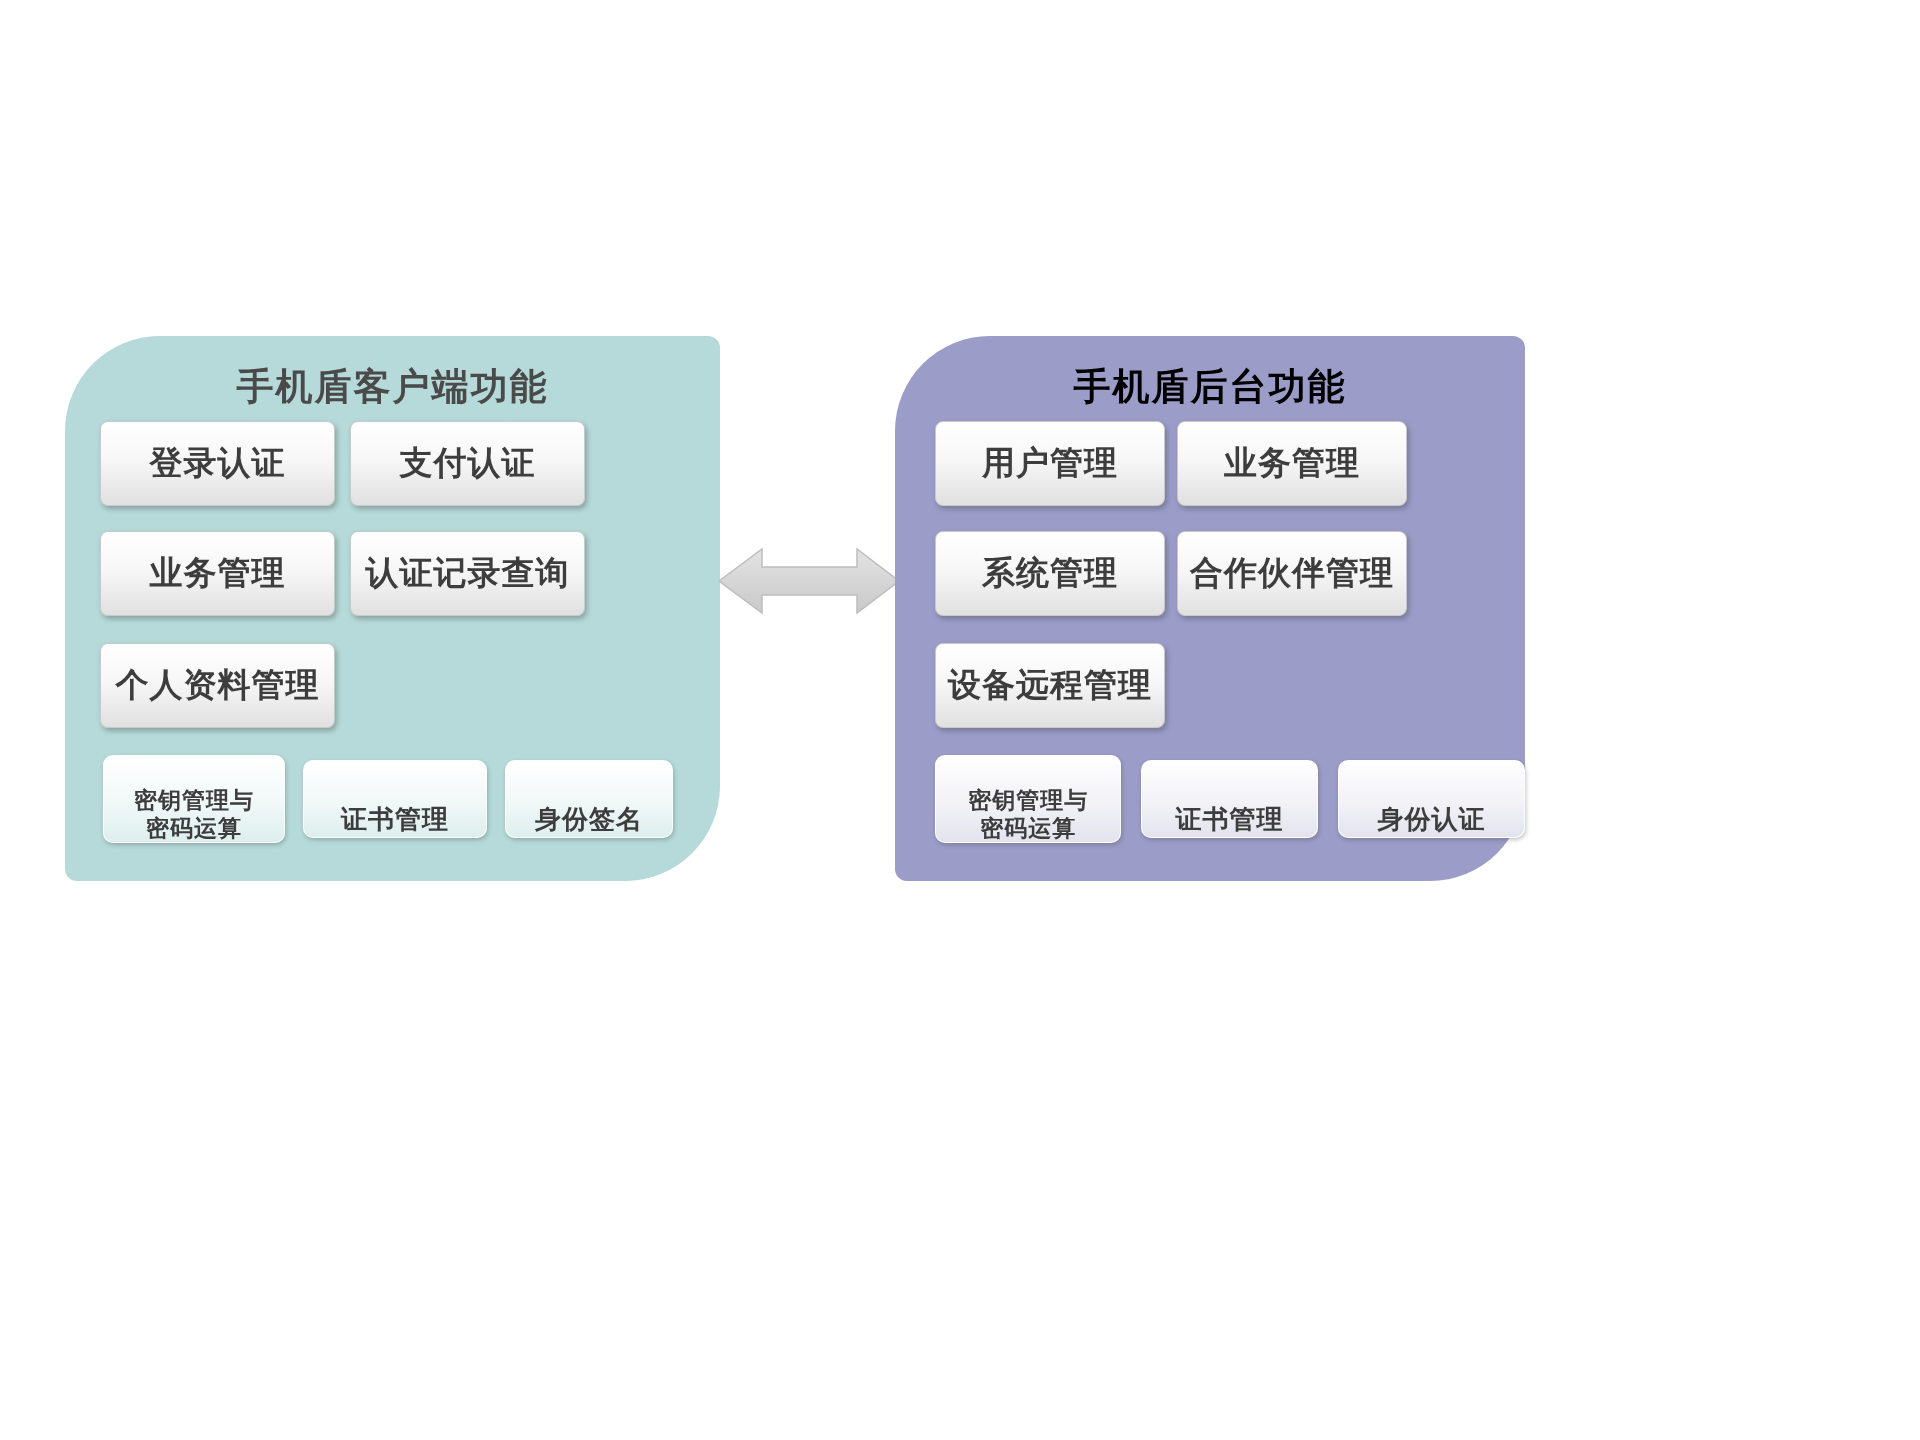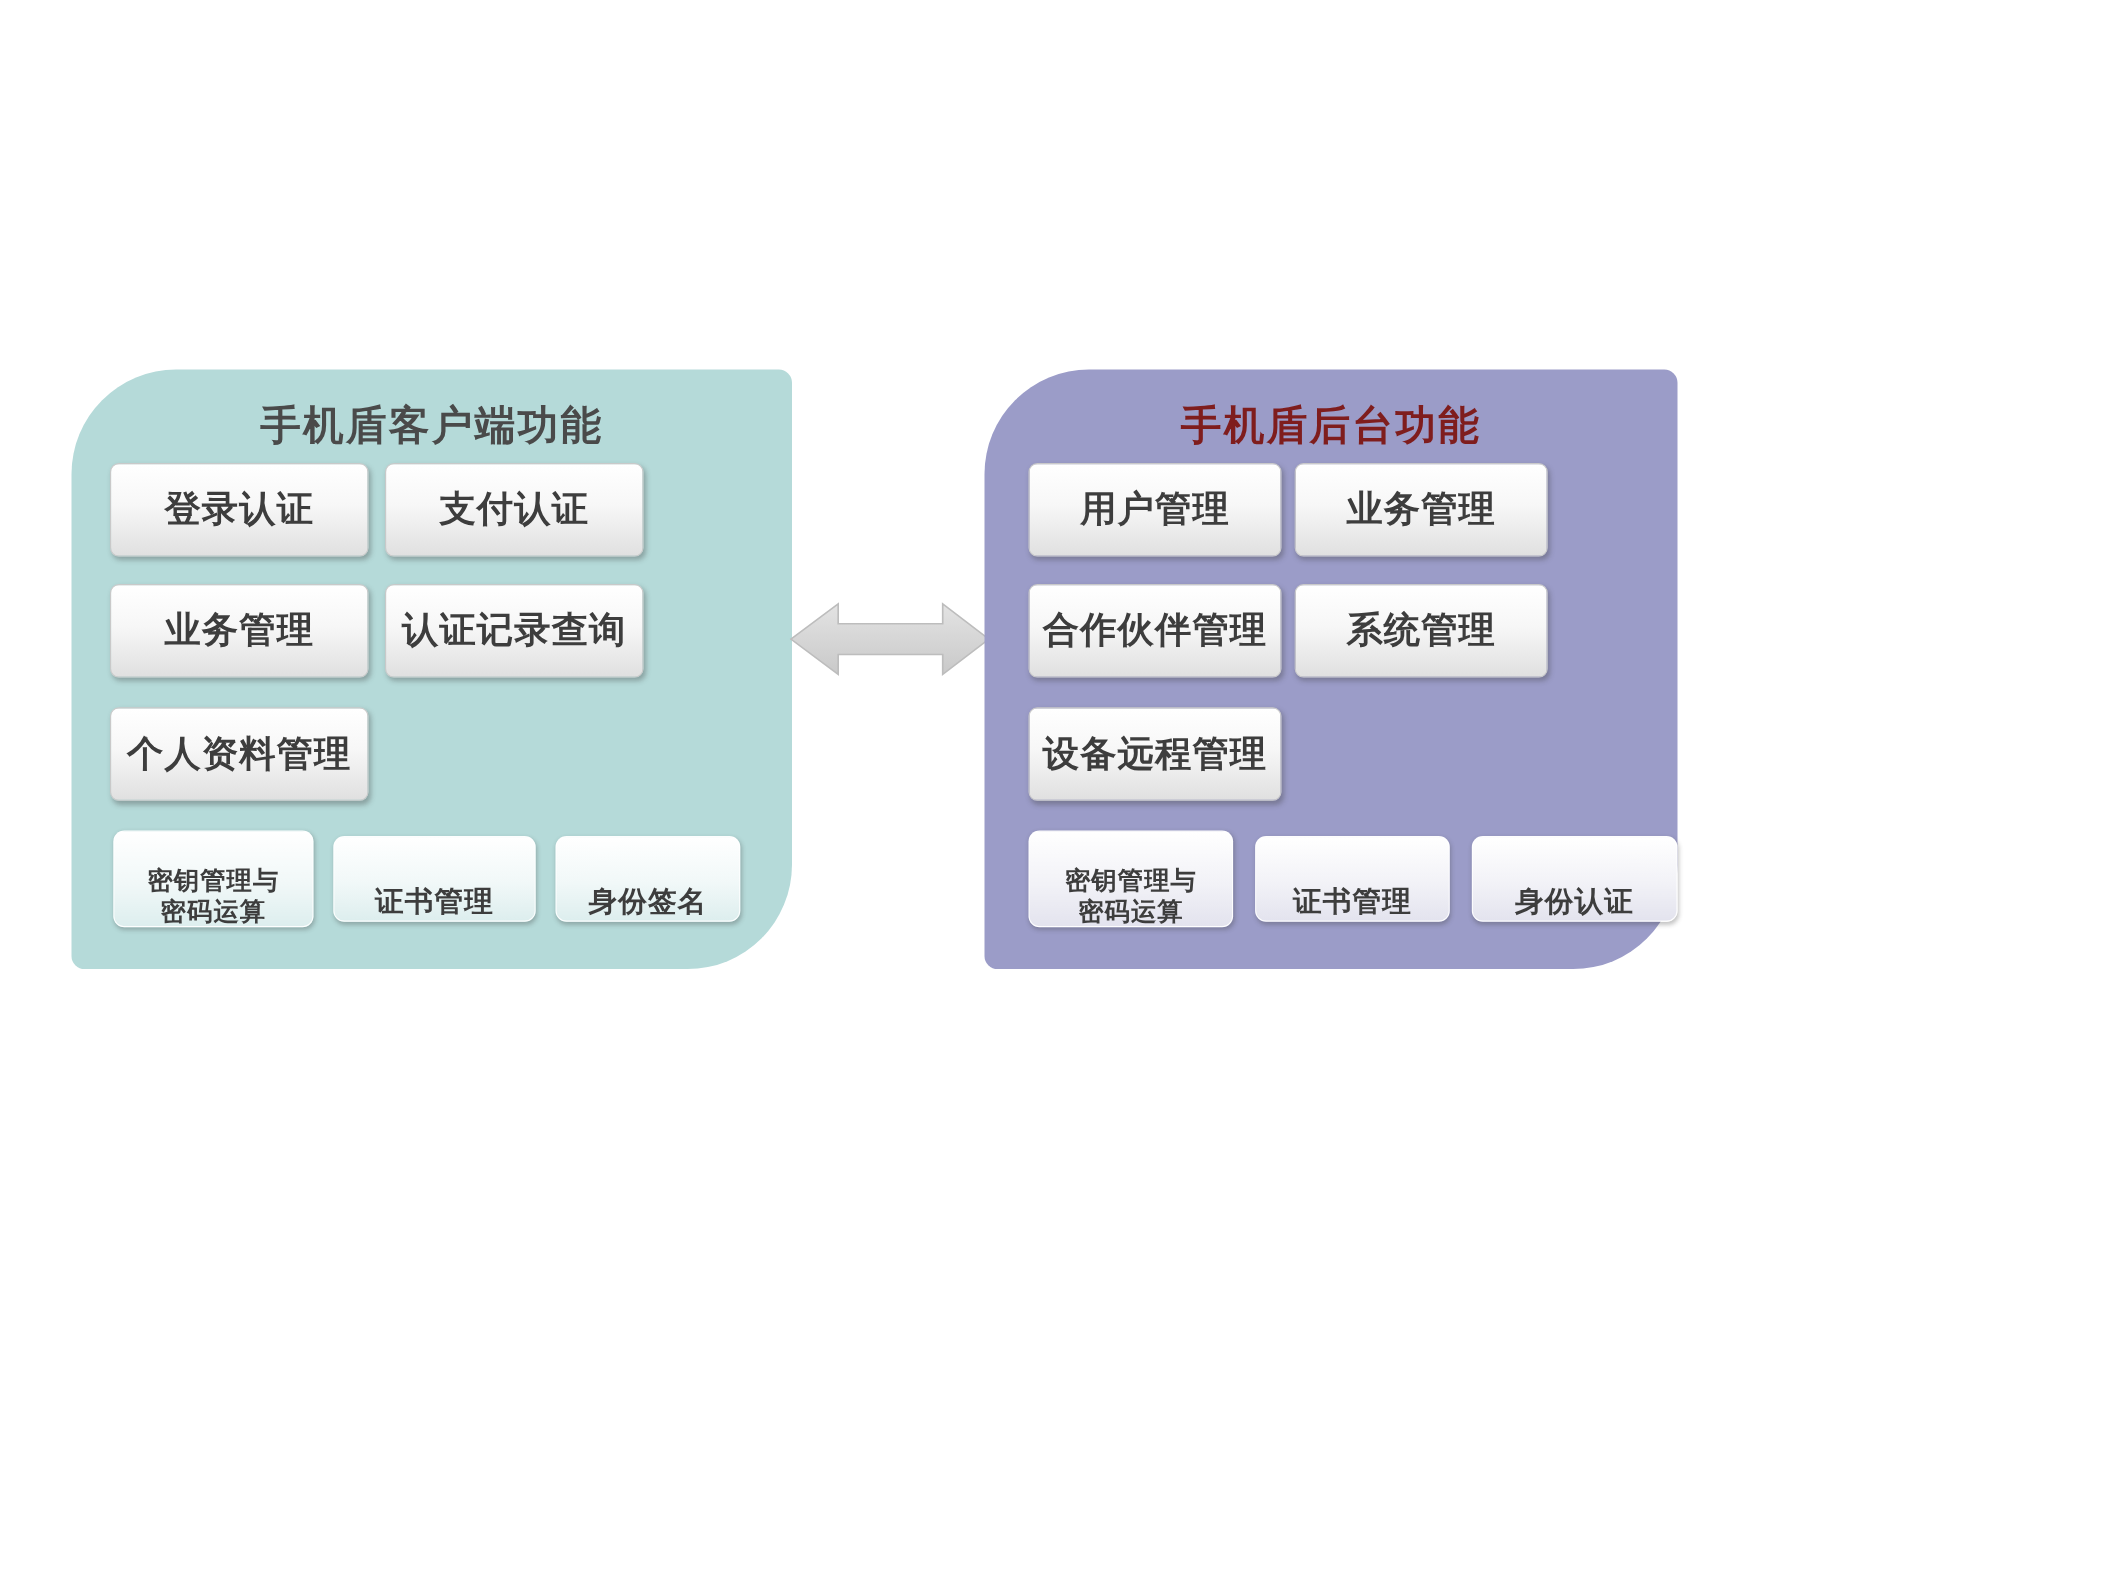--- a/index.html
+++ b/index.html
@@ -27,21 +27,21 @@
     border-radius:95px 12px 95px 12px;
   }
   .panel-title {
     text-align:center;
     padding-top:26px;
     font-size:37px;
     font-weight:bold;
     letter-spacing:2px;
   }
   .title-left { color:#4a4a4a; }
-  .title-right { color:#7f1d1d; }
+  .title-right { color:#000000; }
 
   .btn-row {
     position:absolute;
     left:0; width:100%;
     display:flex;
   }
   .row1 { top:85px; }
   .row2 { top:195px; }
   .row3 { top:307px; }
   .small-row { top:419px; align-items:center; }
@@ -145,22 +145,22 @@
 
   <section class="panel panel-right">
     <h2 class="panel-title title-right">手机盾后台功能</h2>
 
     <div class="btn-row row1">
       <div class="btn">用户管理</div>
       <div class="btn">业务管理</div>
     </div>
 
     <div class="btn-row row2">
+      <div class="btn">系统管理</div>
       <div class="btn">合作伙伴管理</div>
-      <div class="btn">系统管理</div>
     </div>
 
     <div class="btn-row row3">
       <div class="btn">设备远程管理</div>
     </div>
 
     <div class="btn-row small-row">
       <div class="small-box two-line sb1">
         <span>密钥管理与</span>
         <span>密码运算</span>

